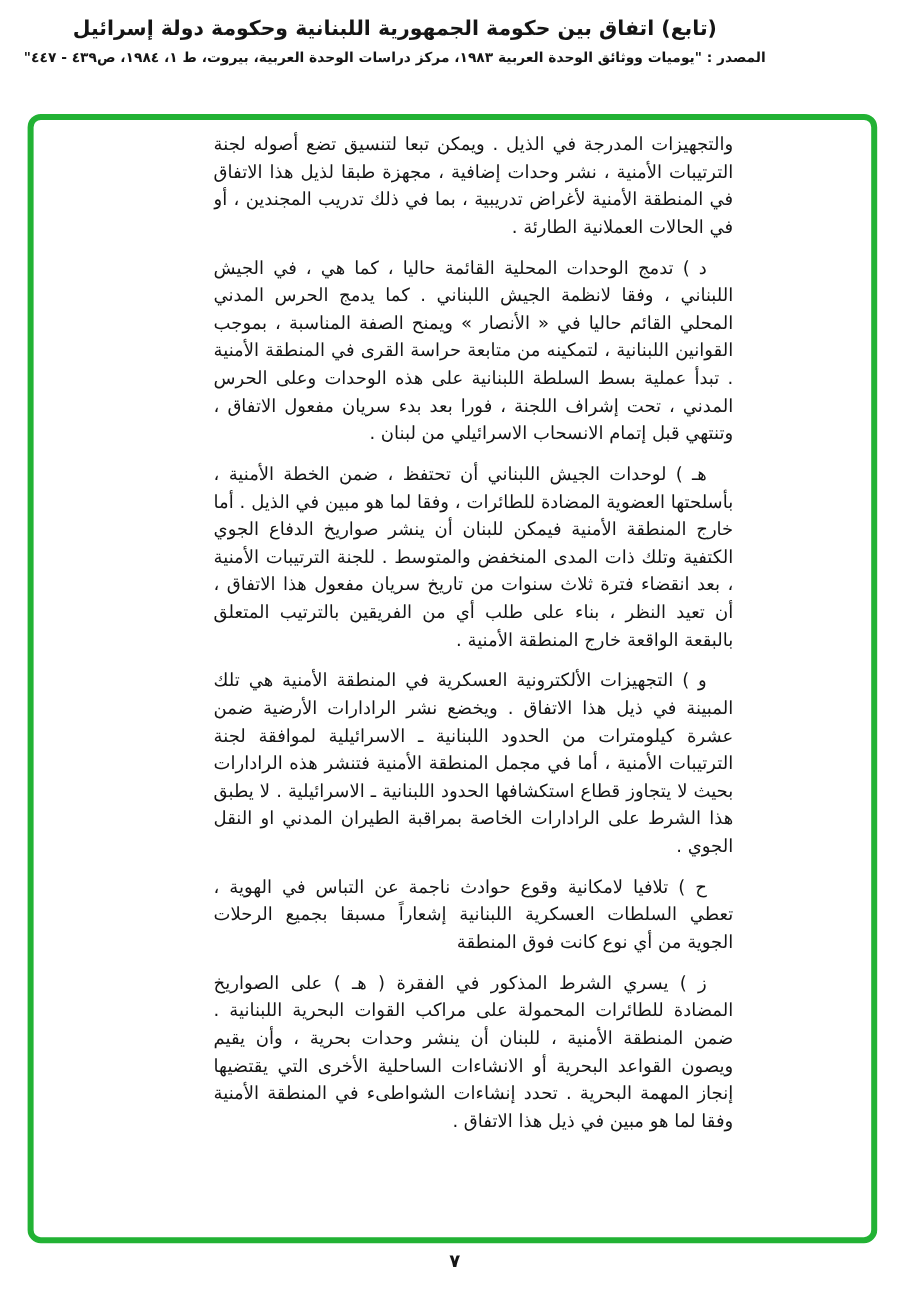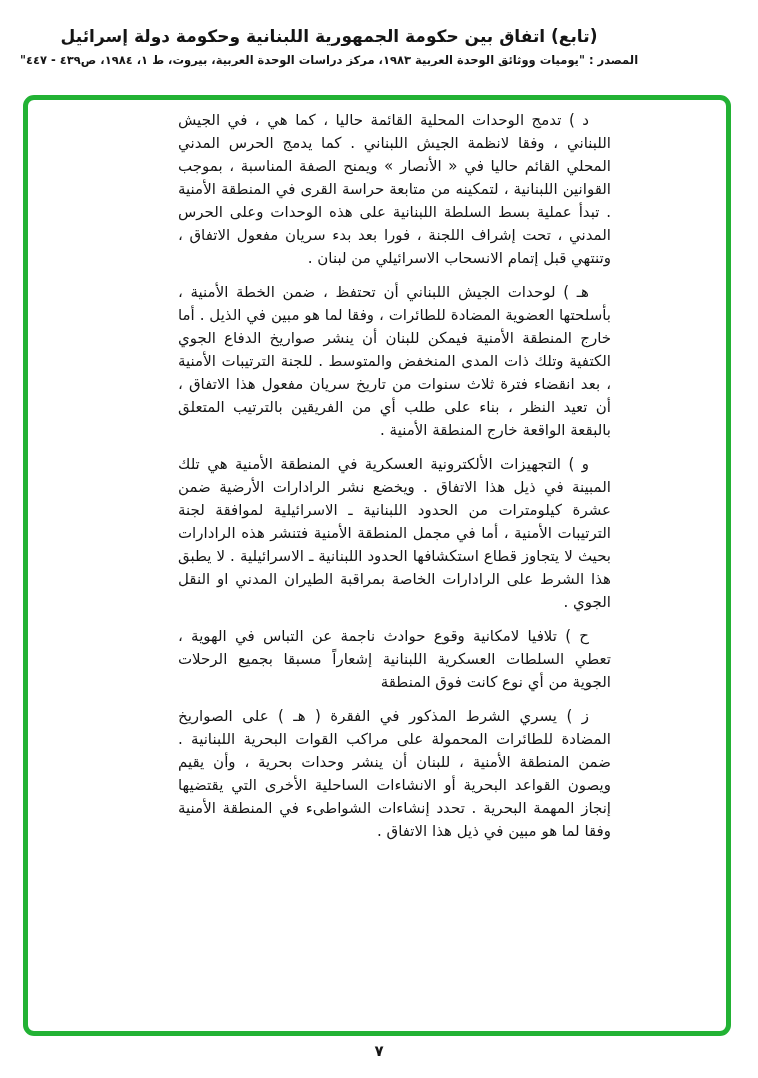--- a/index.html
+++ b/index.html
@@ -10,21 +10,21 @@
   body {
     width: 758px;
     height: 1078px;
     position: relative;
     font-family: "DejaVu Sans", sans-serif;
     color: #151515;
     overflow: hidden;
   }
   .page-header {
     position: absolute;
-    top: 26px;
+    top: 14px;
     left: 0;
     width: 658px;
     text-align: center;
     direction: rtl;
   }
   .doc-title {
     font-size: 17px;
     font-weight: bold;
     margin: 0;
     letter-spacing: 0;
@@ -82,20 +82,21 @@
 </head>
 <body>
 
 <div class="page-header">
   <h1 class="doc-title">(تابع) اتفاق بين حكومة الجمهورية اللبنانية وحكومة دولة إسرائيل</h1>
   <div class="source-line">المصدر :  "يوميات ووثائق الوحدة العربية ١٩٨٣، مركز دراسات الوحدة العربية، بيروت، ط ١، ١٩٨٤، ص٤٣٩ - ٤٤٧"</div>
 </div>
 
 <div class="content-frame" style="border-color: rgb(34, 178, 52);">
   <div class="text-column">
+      <p class="para">والتجهيزات المدرجة في الذيل . ويمكن تبعا لتنسيق تضع أصوله لجنة الترتيبات الأمنية ، نشر وحدات إضافية ، مجهزة طبقا لذيل هذا الاتفاق في المنطقة الأمنية لأغراض تدريبية ، بما في ذلك تدريب المجندين ، أو في الحالات العملانية الطارئة .</p>
       <p class="para indent">د ) تدمج الوحدات المحلية القائمة حاليا ، كما هي ، في الجيش اللبناني ، وفقا لانظمة الجيش اللبناني . كما يدمج الحرس المدني المحلي القائم حاليا في « الأنصار » ويمنح الصفة المناسبة ، بموجب القوانين اللبنانية ، لتمكينه من متابعة حراسة القرى في المنطقة الأمنية . تبدأ عملية بسط السلطة اللبنانية على هذه الوحدات وعلى الحرس المدني ، تحت إشراف اللجنة ، فورا بعد بدء سريان مفعول الاتفاق ، وتنتهي قبل إتمام الانسحاب الاسرائيلي من لبنان .</p>
       <p class="para indent">هـ ) لوحدات الجيش اللبناني أن تحتفظ ، ضمن الخطة الأمنية ، بأسلحتها العضوية المضادة للطائرات ، وفقا لما هو مبين في الذيل . أما خارج المنطقة الأمنية فيمكن للبنان أن ينشر صواريخ الدفاع الجوي الكتفية وتلك ذات المدى المنخفض والمتوسط . للجنة الترتيبات الأمنية ، بعد انقضاء فترة ثلاث سنوات من تاريخ سريان مفعول هذا الاتفاق ، أن تعيد النظر ، بناء على طلب أي من الفريقين بالترتيب المتعلق بالبقعة الواقعة خارج المنطقة الأمنية .</p>
       <p class="para indent">و ) التجهيزات الألكترونية العسكرية في المنطقة الأمنية هي تلك المبينة في ذيل هذا الاتفاق . ويخضع نشر الرادارات الأرضية ضمن عشرة كيلومترات من الحدود اللبنانية ـ الاسرائيلية لموافقة لجنة الترتيبات الأمنية ، أما في مجمل المنطقة الأمنية فتنشر هذه الرادارات بحيث لا يتجاوز قطاع استكشافها الحدود اللبنانية ـ الاسرائيلية . لا يطبق هذا الشرط على الرادارات الخاصة بمراقبة الطيران المدني او النقل الجوي .</p>
       <p class="para indent">ح ) تلافيا لامكانية وقوع حوادث ناجمة عن التباس في الهوية ، تعطي السلطات العسكرية اللبنانية إشعاراً مسبقا بجميع الرحلات الجوية من أي نوع كانت فوق المنطقة</p>
       <p class="para indent">ز ) يسري الشرط المذكور في الفقرة ( هـ ) على الصواريخ المضادة للطائرات المحمولة على مراكب القوات البحرية اللبنانية . ضمن المنطقة الأمنية ، للبنان أن ينشر وحدات بحرية ، وأن يقيم ويصون القواعد البحرية أو الانشاءات الساحلية الأخرى التي يقتضيها إنجاز المهمة البحرية . تحدد إنشاءات الشواطىء في المنطقة الأمنية وفقا لما هو مبين في ذيل هذا الاتفاق .</p>
     </div>
 </div>
 
 <div class="page-footer">
   <span class="page-number">٧</span>

